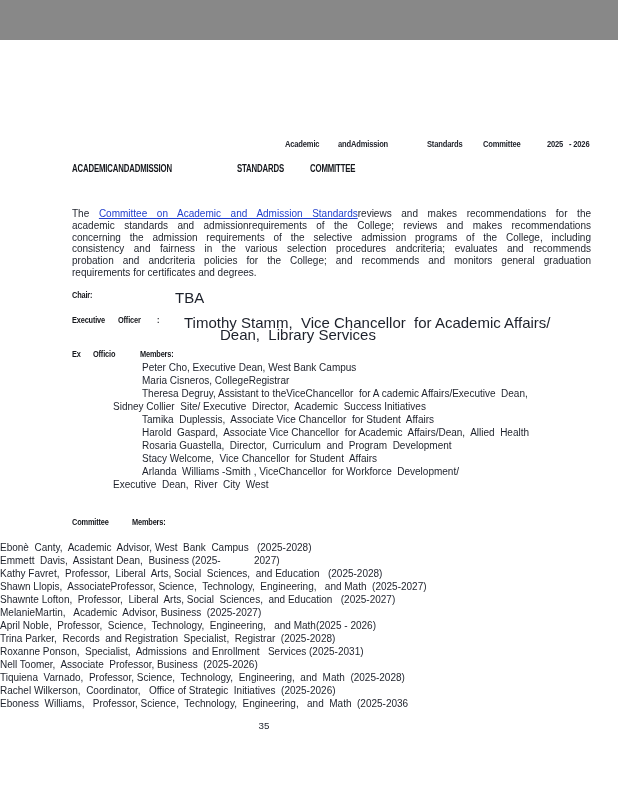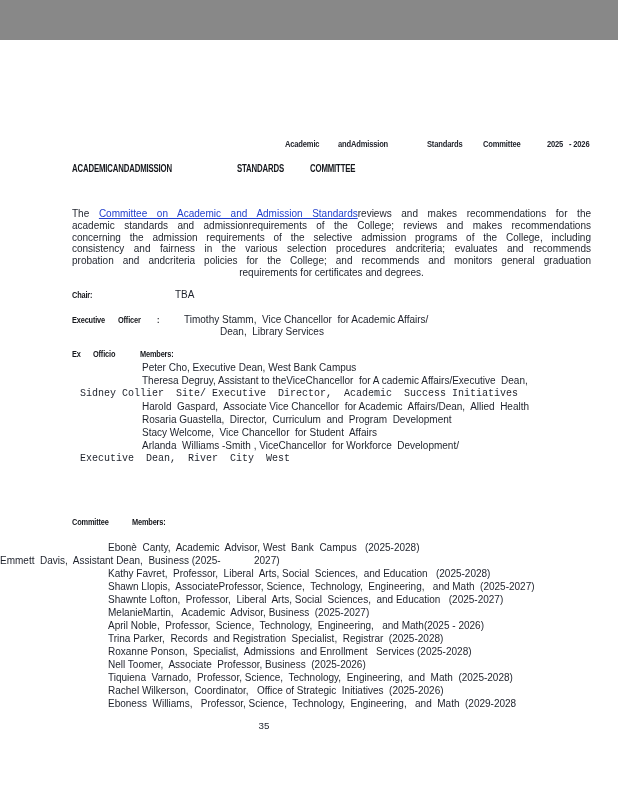--- a/index.html
+++ b/index.html
@@ -14,31 +14,31 @@
   }
   .abs{position:absolute;}
   
   .cond{display:inline-block;transform:scaleX(0.84);transform-origin:left top;letter-spacing:-0.2px;}
   .hdr-word{font-size:9px;color:#23262e;font-weight:bold;}
   .title-word{font-size:10px;font-weight:bold;color:#15171c;transform:scaleX(0.78);}
   .label-word{font-size:9px;font-weight:bold;color:#15171c;transform:scaleX(0.82);}
   
   .intro{position:absolute;left:72px;top:168px;width:519px;font-size:10px;line-height:11.8px;}
   .jline{text-align:justify;text-align-last:justify;}
-  .jline-last{text-align:center;}
+  .jline-last{text-align:left;}
   .intro a{color:#2240cc;text-decoration:underline;cursor:pointer;}
   
-  .body-text{font-size:10px;color:#1d212b;}
+  .body-text{font-size:15px;color:#1d212b;}
   
   .mlist{position:absolute;left:0;top:0;width:618px;}
   .member-line{white-space:pre;font-size:10px;line-height:13px;height:13px;color:#1d212b;}
   .exo .indent0{padding-left:142px;}
-  .exo .indent1{padding-left:80px;font-family:Liberation Mono, monospace;}
+  .exo .indent1{padding-left:113px;}
   .com .indent0{}
-  .com .indent1{padding-left:108px;}
+  .com .indent1{}
   .page-number{position:absolute;left:0;top:680px;width:528px;text-align:center;font-size:9.8px;color:#1d212b;}
 </style>
 </head>
 <body>
 
 <div class="page">
 
   <div>
     <span class="abs cond hdr-word" style="left:285px;top:99px;">Academic</span>
     <span class="abs cond hdr-word" style="left:338px;top:99px;">andAdmission</span>
@@ -76,22 +76,24 @@
     <span class="abs body-text" style="left:220px;top:286px;white-space:pre;">Dean,  Library Services</span>
   </div>
 
   <div>
     <span class="abs cond label-word" style="left:72px;top:309px;">Ex</span>
     <span class="abs cond label-word" style="left:93px;top:309px;">Officio</span>
     <span class="abs cond label-word" style="left:140px;top:309px;">Members:</span>
     <div class="mlist exo" style="top:321px;">
 
     <div class="member-line indent0">Peter Cho, Executive Dean, West Bank Campus</div>
+        <div class="member-line indent0">Maria Cisneros, CollegeRegistrar</div>
         <div class="member-line indent0">Theresa Degruy, Assistant to theViceChancellor  for A cademic Affairs/Executive  Dean,</div>
         <div class="member-line indent1">Sidney Collier  Site/ Executive  Director,  Academic  Success Initiatives</div>
+        <div class="member-line indent0">Tamika  Duplessis,  Associate Vice Chancellor  for Student  Affairs</div>
         <div class="member-line indent0">Harold  Gaspard,  Associate Vice Chancellor  for Academic  Affairs/Dean,  Allied  Health</div>
         <div class="member-line indent0">Rosaria Guastella,  Director,  Curriculum  and  Program  Development</div>
         <div class="member-line indent0">Stacy Welcome,  Vice Chancellor  for Student  Affairs</div>
         <div class="member-line indent0">Arlanda  Williams -Smith , ViceChancellor  for Workforce  Development/</div>
         <div class="member-line indent1">Executive  Dean,  River  City  West</div>
       </div>
   </div>
 
   <div>
     <span class="abs cond label-word" style="left:72px;top:477px;">Committee</span>
@@ -99,23 +101,23 @@
     <div class="mlist com" style="top:501px;">
 
     <div class="member-line indent1">Ebonè  Canty,  Academic  Advisor, West  Bank  Campus   (2025-2028)</div>
         <div class="member-line indent0">Emmett  Davis,  Assistant Dean,  Business (2025-            2027)</div>
         <div class="member-line indent1">Kathy Favret,  Professor,  Liberal  Arts, Social  Sciences,  and Education   (2025-2028)</div>
         <div class="member-line indent1">Shawn Llopis,  AssociateProfessor, Science,  Technology,  Engineering,   and Math  (2025-2027)</div>
         <div class="member-line indent1">Shawnte Lofton,  Professor,  Liberal  Arts, Social  Sciences,  and Education   (2025-2027)</div>
         <div class="member-line indent1">MelanieMartin,   Academic  Advisor, Business  (2025-2027)</div>
         <div class="member-line indent1">April Noble,  Professor,  Science,  Technology,  Engineering,   and Math(2025 - 2026)</div>
         <div class="member-line indent1">Trina Parker,  Records  and Registration  Specialist,  Registrar  (2025-2028)</div>
-        <div class="member-line indent1">Roxanne Ponson,  Specialist,  Admissions  and Enrollment   Services (2025-2028)</div>
+        <div class="member-line indent1">Roxanne Ponson,  Specialist,  Admissions  and Enrollment   Services (2025-2031)</div>
         <div class="member-line indent1">Nell Toomer,  Associate  Professor, Business  (2025-2026)</div>
         <div class="member-line indent1">Tiquiena  Varnado,  Professor, Science,  Technology,  Engineering,  and  Math  (2025-2028)</div>
         <div class="member-line indent1">Rachel Wilkerson,  Coordinator,   Office of Strategic  Initiatives  (2025-2026)</div>
-        <div class="member-line indent1">Eboness  Williams,   Professor, Science,  Technology,  Engineering,   and  Math  (2029-2028</div>
+        <div class="member-line indent1">Eboness  Williams,   Professor, Science,  Technology,  Engineering,   and  Math  (2025-2036</div>
       </div>
   </div>
 
   <div class="page-number">35</div>
 
 </div>
 
 </body></html>

